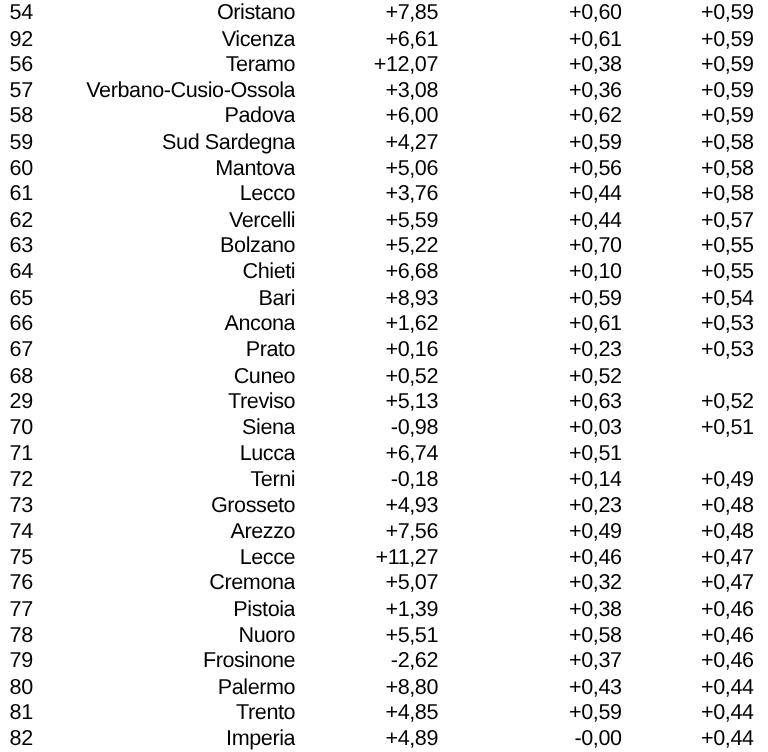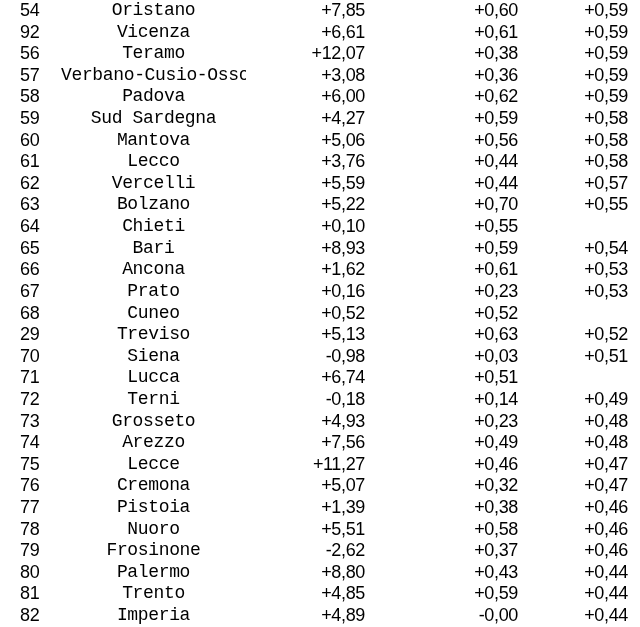--- a/index.html
+++ b/index.html
@@ -24,25 +24,24 @@
     height: 21.62px;
     line-height: 21.62px;
     font-size: 18px;
     letter-spacing: -0.35px;
     white-space: nowrap;
   }
   .cell {
     overflow: hidden;
   }
   .cell.rank {
-    padding-left: 20px;
+    padding-left: 8px;
   }
   .cell.name {
-    text-align: center;
-    font-family: Liberation Mono, monospace;
+    text-align: right;
   }
   .cell.num {
     text-align: right;
     font-variant-numeric: tabular-nums;
   }
 </style>
 </head>
 <body>
 
 <div class="table" id="ranking-table">
@@ -122,20 +121,21 @@
     <div class="cell rank">63</div>
     <div class="cell name">Bolzano</div>
     <div class="cell num">+5,22</div>
     <div class="cell num">+0,70</div>
     <div class="cell num">+0,55</div>
   </div>
 
   <div class="row">
     <div class="cell rank">64</div>
     <div class="cell name">Chieti</div>
+    <div class="cell num">+6,68</div>
     <div class="cell num">+0,10</div>
     <div class="cell num">+0,55</div>
   </div>
 
   <div class="row">
     <div class="cell rank">65</div>
     <div class="cell name">Bari</div>
     <div class="cell num">+8,93</div>
     <div class="cell num">+0,59</div>
     <div class="cell num">+0,54</div>

